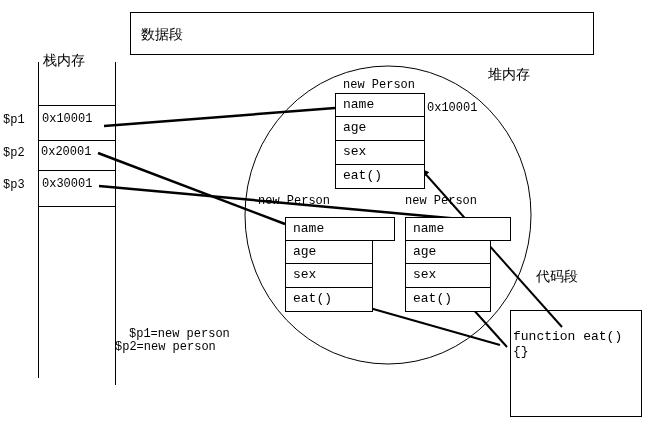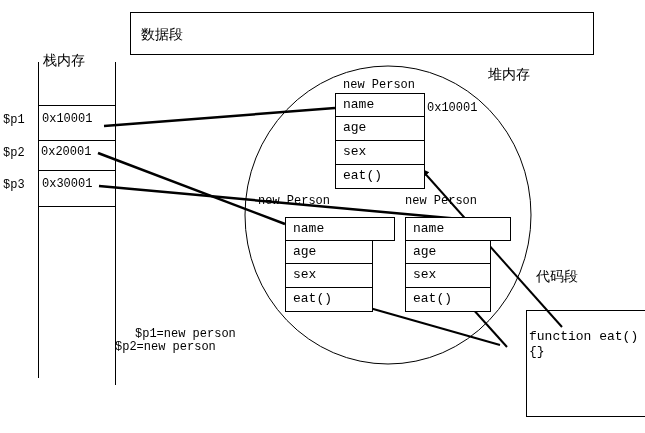--- a/index.html
+++ b/index.html
@@ -88,21 +88,21 @@
     <span>name</span>
     <span style="margin-left:8px;">0x30001</span>
   </div>
   <div class="ptable" style="left:405px;top:240px;width:86px;">
     <div class="prow">age</div>
     <div class="prow">sex</div>
     <div class="prow">eat()</div>
   </div>
 
   <span class="abs zh" style="left:536px;top:268px;">代码段</span>
-  <div class="codebox" style="left:526px;top:310px;width:120px;height:107px;">
+  <div class="codebox" style="left:510px;top:310px;width:132px;height:107px;">
     <div>function eat()</div>
     <div>{}</div>
   </div>
 
-  <div class="note" style="left:135px;top:327px;">$p1=new person</div>
+  <div class="note" style="left:129px;top:327px;">$p1=new person</div>
   <div class="note" style="left:115px;top:340px;">$p2=new person</div>
 
 </div>
 
 </body></html>

